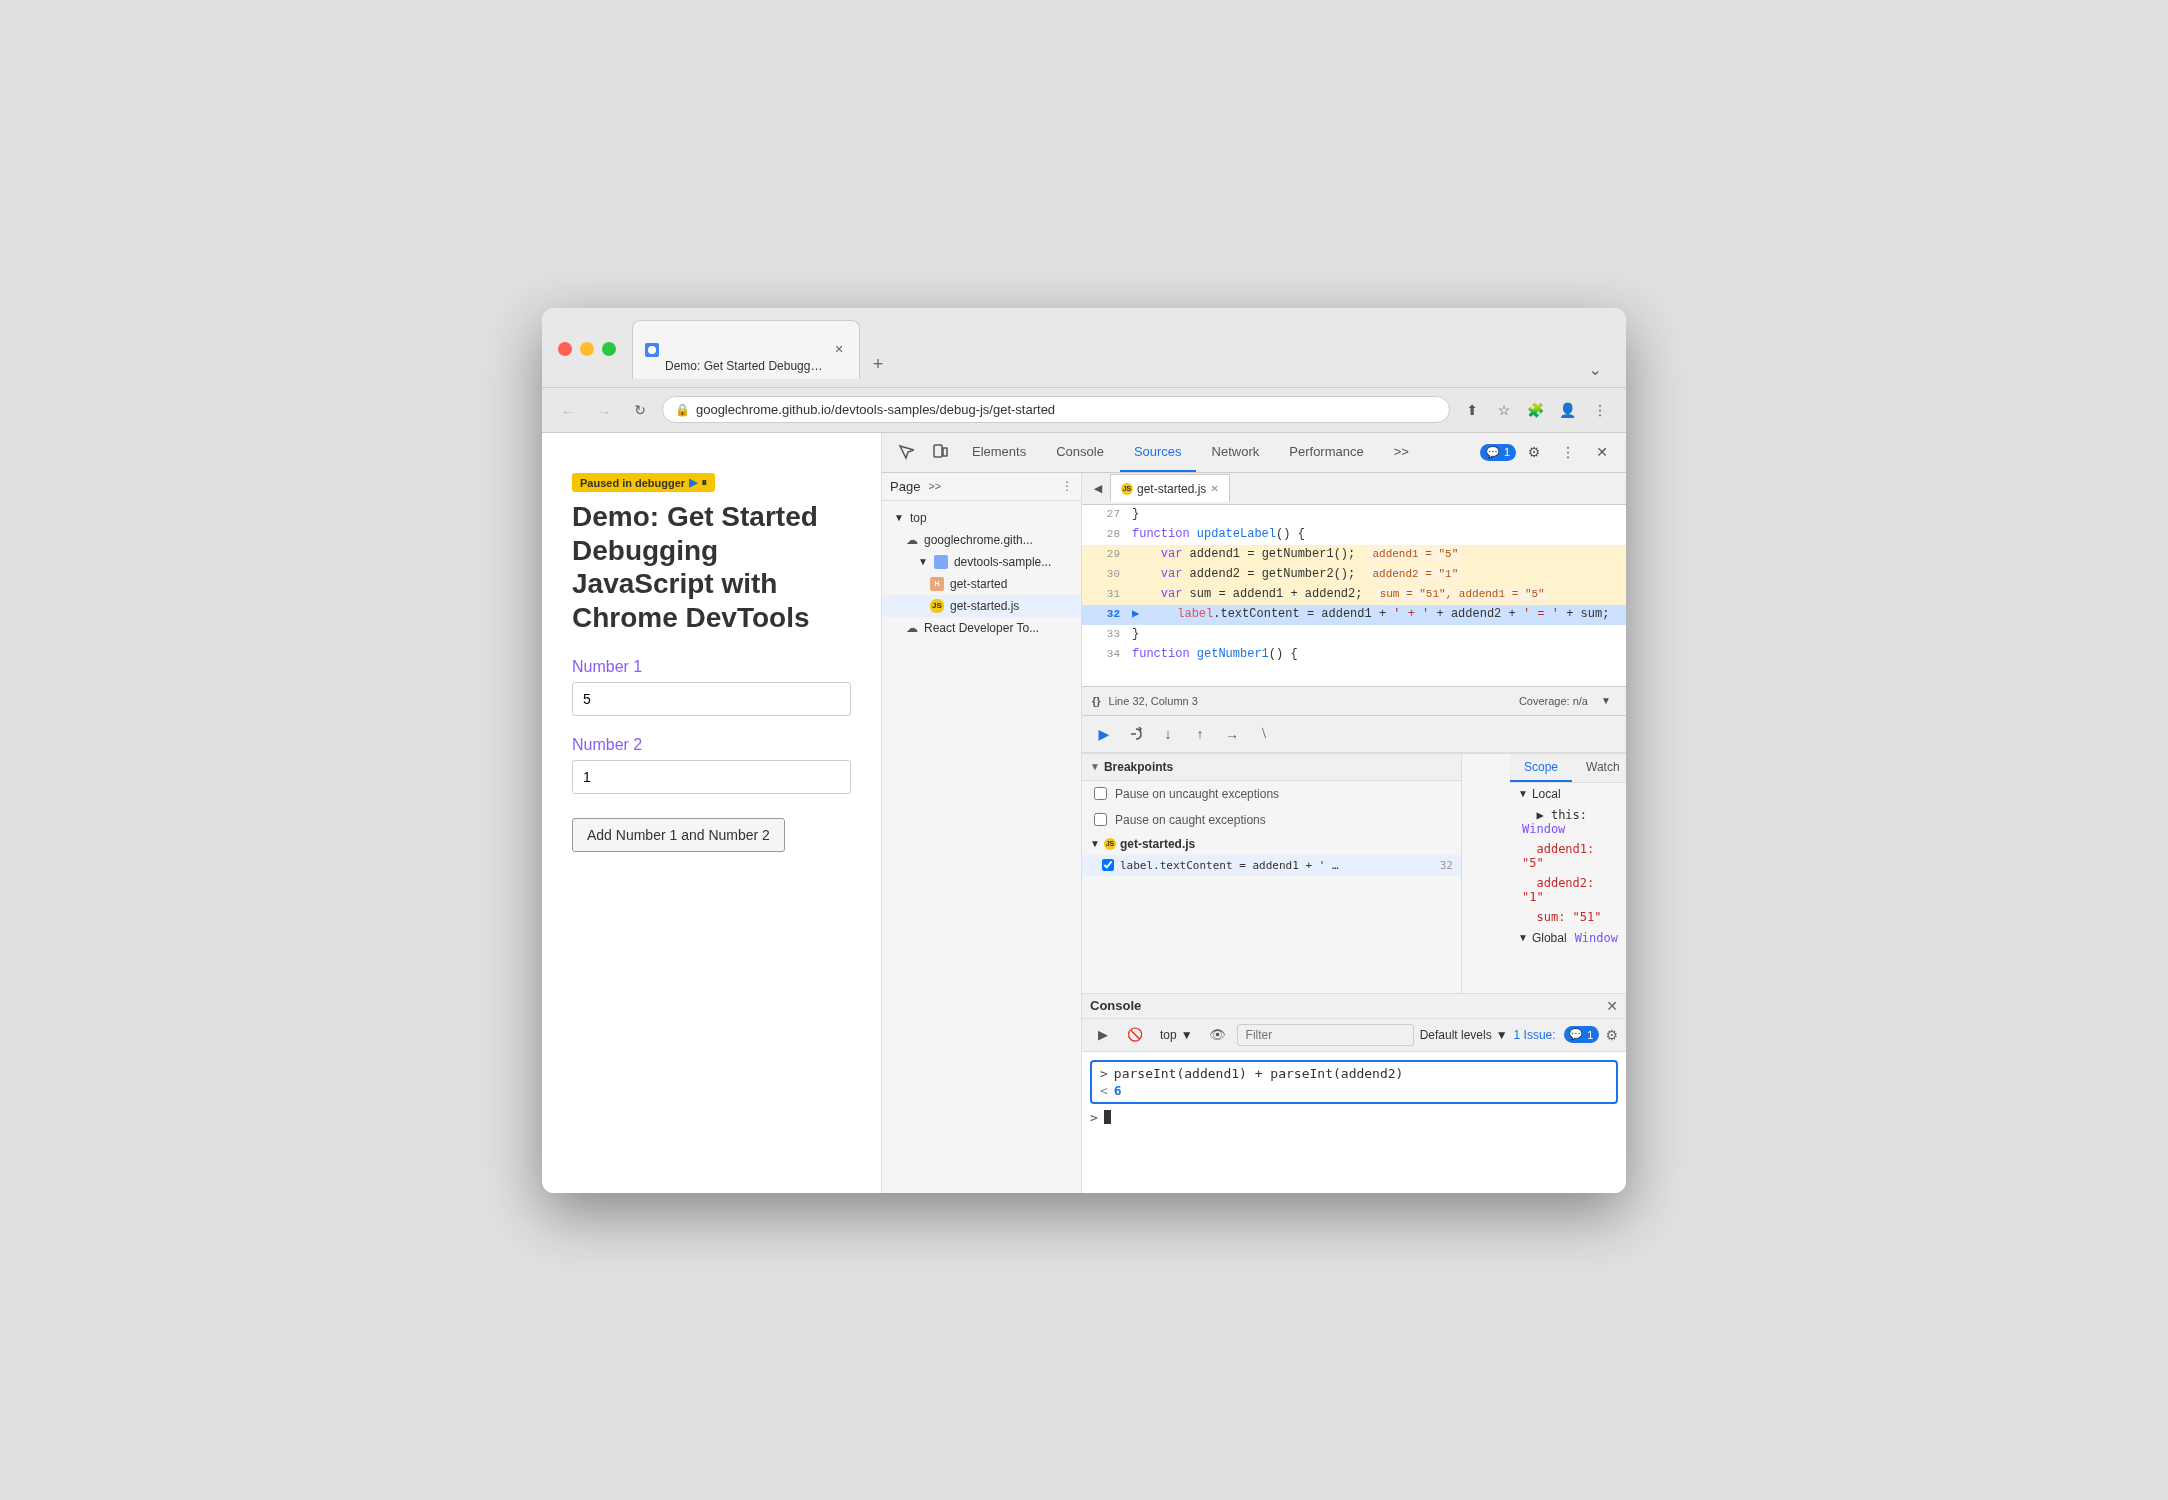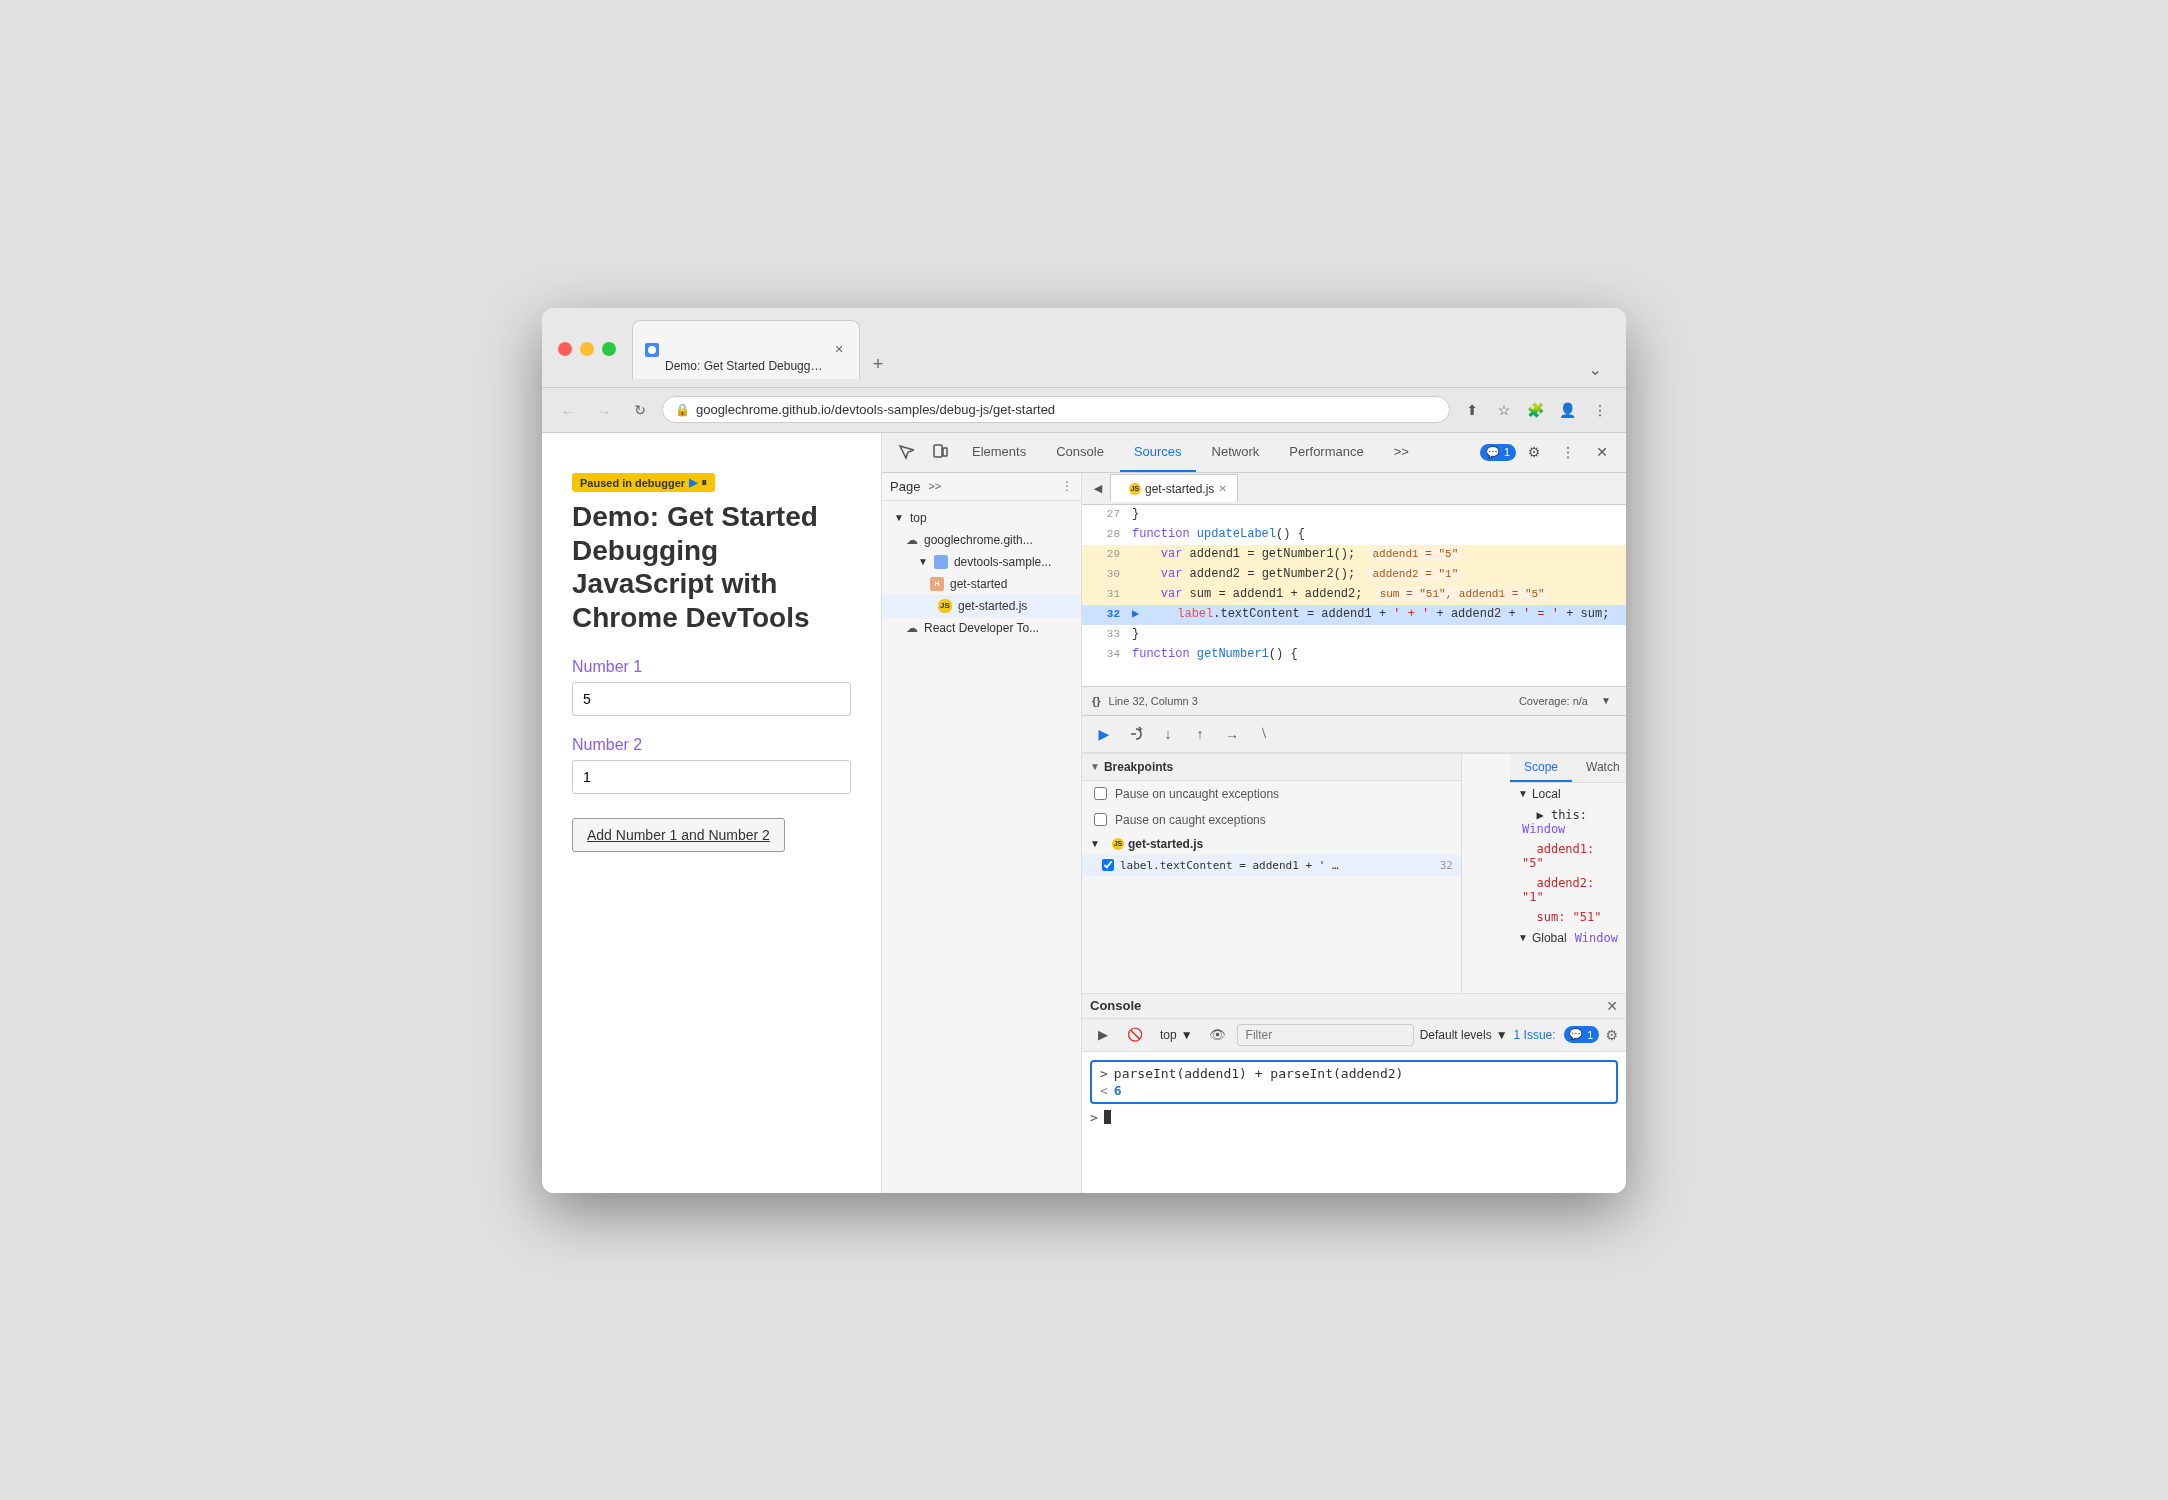--- a/index.html
+++ b/index.html
@@ -241,21 +241,20 @@
 
     .add-button {
       border: 1px solid #999;
       background: #f5f5f5;
       padding: 8px 14px;
       font-size: 14px;
       border-radius: 3px;
       cursor: pointer;
       color: #333;
       margin-top: 4px;
-      text-decoration: underline;
     }
 
     
     .devtools-panel {
       flex: 1;
       background: #f5f5f5;
       display: flex;
       flex-direction: column;
       overflow: hidden;
     }
@@ -388,21 +387,20 @@
       width: 14px;
       height: 14px;
       background: #f5c518;
       border-radius: 6px;
       display: flex;
       align-items: center;
       justify-content: center;
       color: #333;
       font-size: 8px;
       font-weight: bold;
-      margin-left: 8px;
     }
 
     .file-icon-html {
       width: 14px;
       height: 14px;
       background: #e8a87c;
       border-radius: 2px;
       display: flex;
       align-items: center;
       justify-content: center;

